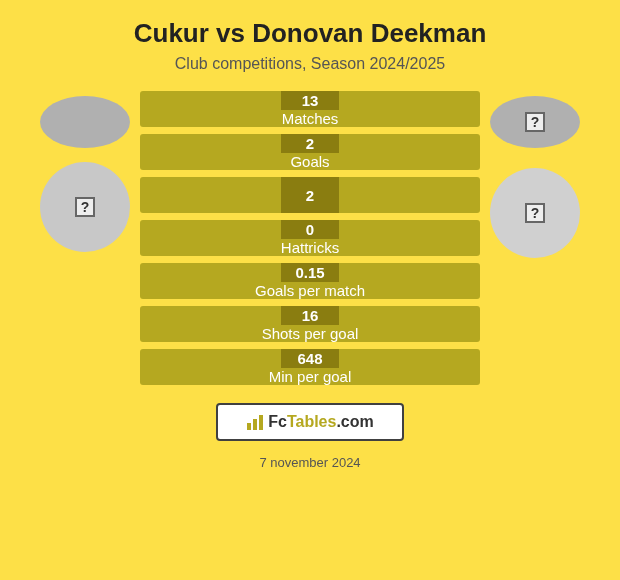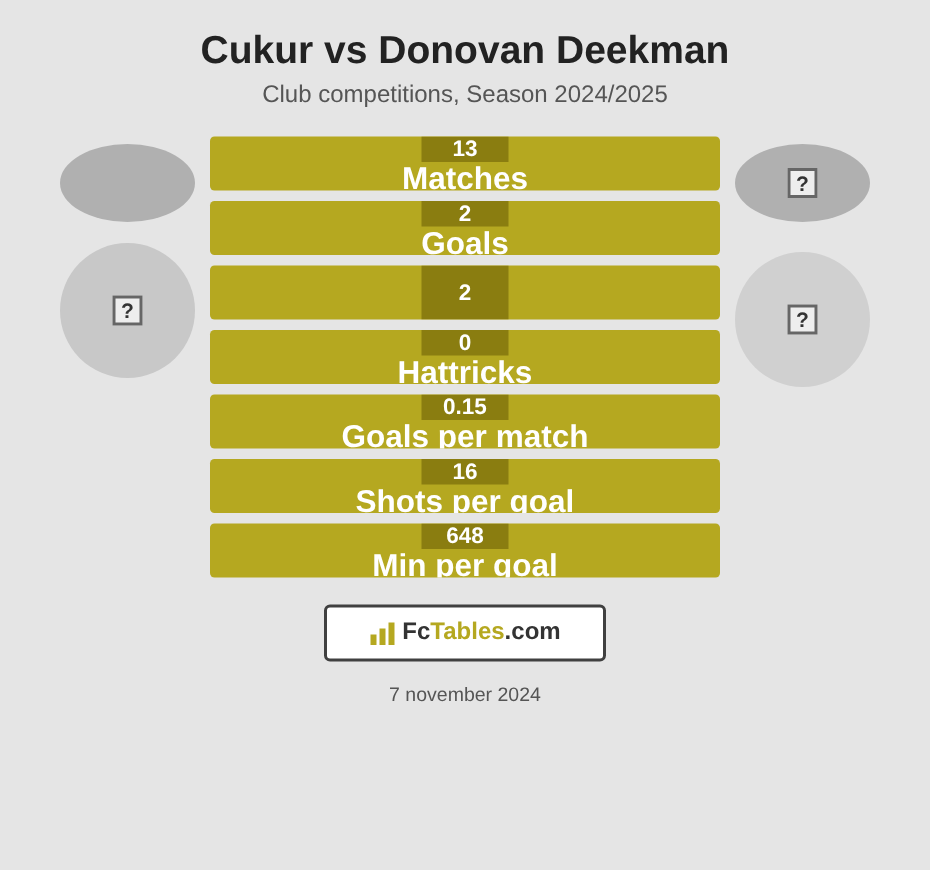--- a/index.html
+++ b/index.html
@@ -8,21 +8,21 @@
       width: 620px;
       height: 580px;
       background: #ffffff;
       font-family: Arial, sans-serif;
       overflow: hidden;
     }
 
     .container {
       width: 620px;
       height: 580px;
-      background: #e5e5e5;
+      background: #fde047;
       position: relative;
       display: flex;
       flex-direction: column;
       align-items: center;
     }
 
     .title {
       font-size: 26px;
       font-weight: bold;
       color: #222;
@@ -146,22 +146,22 @@
       min-width: 58px;
       height: 100%;
       display: flex;
       align-items: center;
       justify-content: center;
       padding: 0 10px;
     }
 
     .stat-label {
       color: #fff;
-      font-size: 21px;
-      font-weight: bold;
+      font-size: 15px;
+      font-weight: normal;
       flex: 1;
       text-align: center;
     }
 
     .logo-section {
       margin-top: 18px;
       display: flex;
       align-items: center;
       justify-content: center;
       border: 2px solid #404040;

